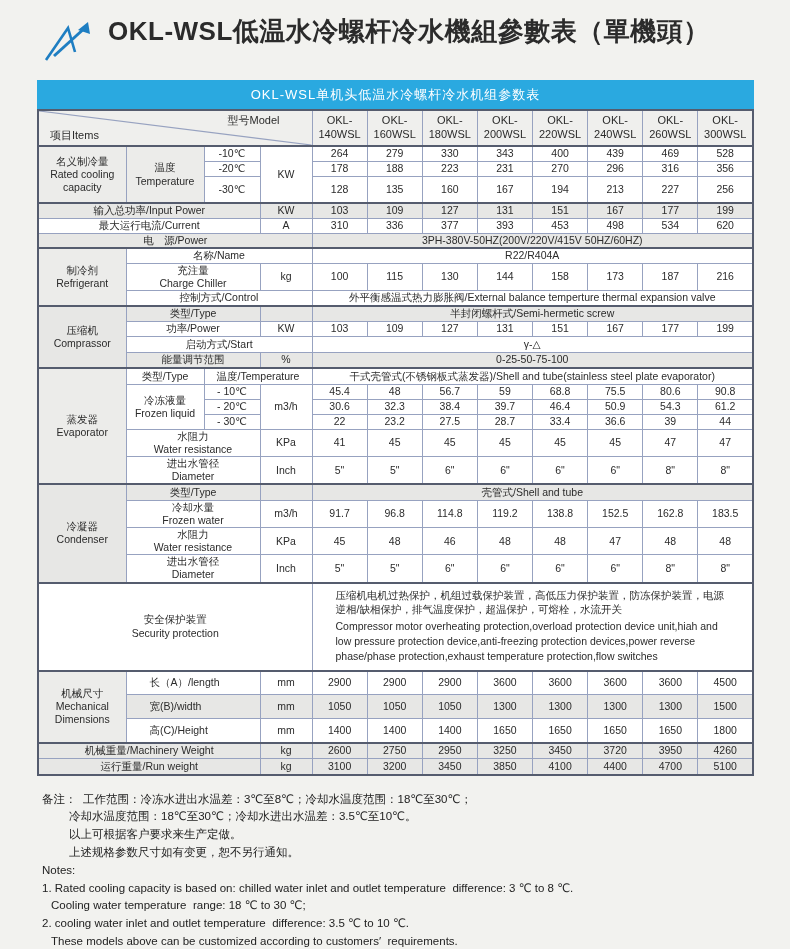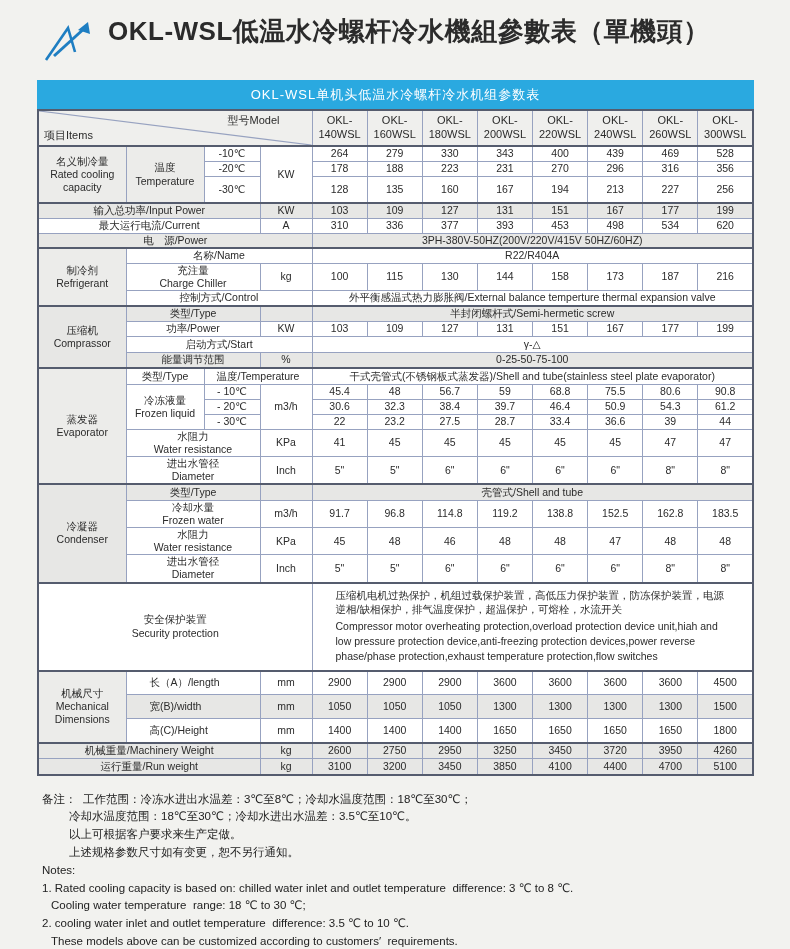--- a/index.html
+++ b/index.html
@@ -18,21 +18,21 @@
   .caption{background:var(--accent);color:#fff;font-size:13px;height:29px;line-height:29px;text-align:center;letter-spacing:1px;}
   table{width:100%;border-collapse:collapse;border:2px solid #555c6e;background:#fff;table-layout:fixed;font-size:10.5px;}
   td,th{border:1px solid #97a2c0;padding:0 2px;text-align:center;font-weight:normal;vertical-align:middle;line-height:1.25;overflow:hidden;}
   .pre{white-space:pre-line;}
   .gray, .gray td, .gray th{background:#e7e7e5;}
   .grp{background:#ececea;}
   tr.sec>td, tr.sec>th{border-top:2px solid #555c6e;}
   tr.hdr th{background:#efefed;height:36px;font-size:11px;}
   .corner{position:relative;padding:0;}
   .corner svg{position:absolute;left:0;top:0;width:100%;height:100%;display:block;}
-  .corner .items{position:absolute;left:5px;bottom:2px;}
+  .corner .items{position:absolute;left:11px;bottom:2px;}
   .corner .model{position:absolute;right:32px;top:3px;}
   .h15{height:15px;} .h16{height:16px;} .h22{height:24px;} .h27{height:27px;margin-top:40px;}
   .left{text-align:left;padding:3px 23px;}
   .sec-text{height:88px;vertical-align:middle;}
   .sec-text p{margin:0 0 2px;line-height:1.4;}
   .notes{margin:15px 42px 0 42px;font-size:11.5px;line-height:1.55;color:#222;}
   .notes div{white-space:pre-wrap;}
   .ind{padding-left:27px;}
   .ind2{padding-left:9px;}
 </style>

